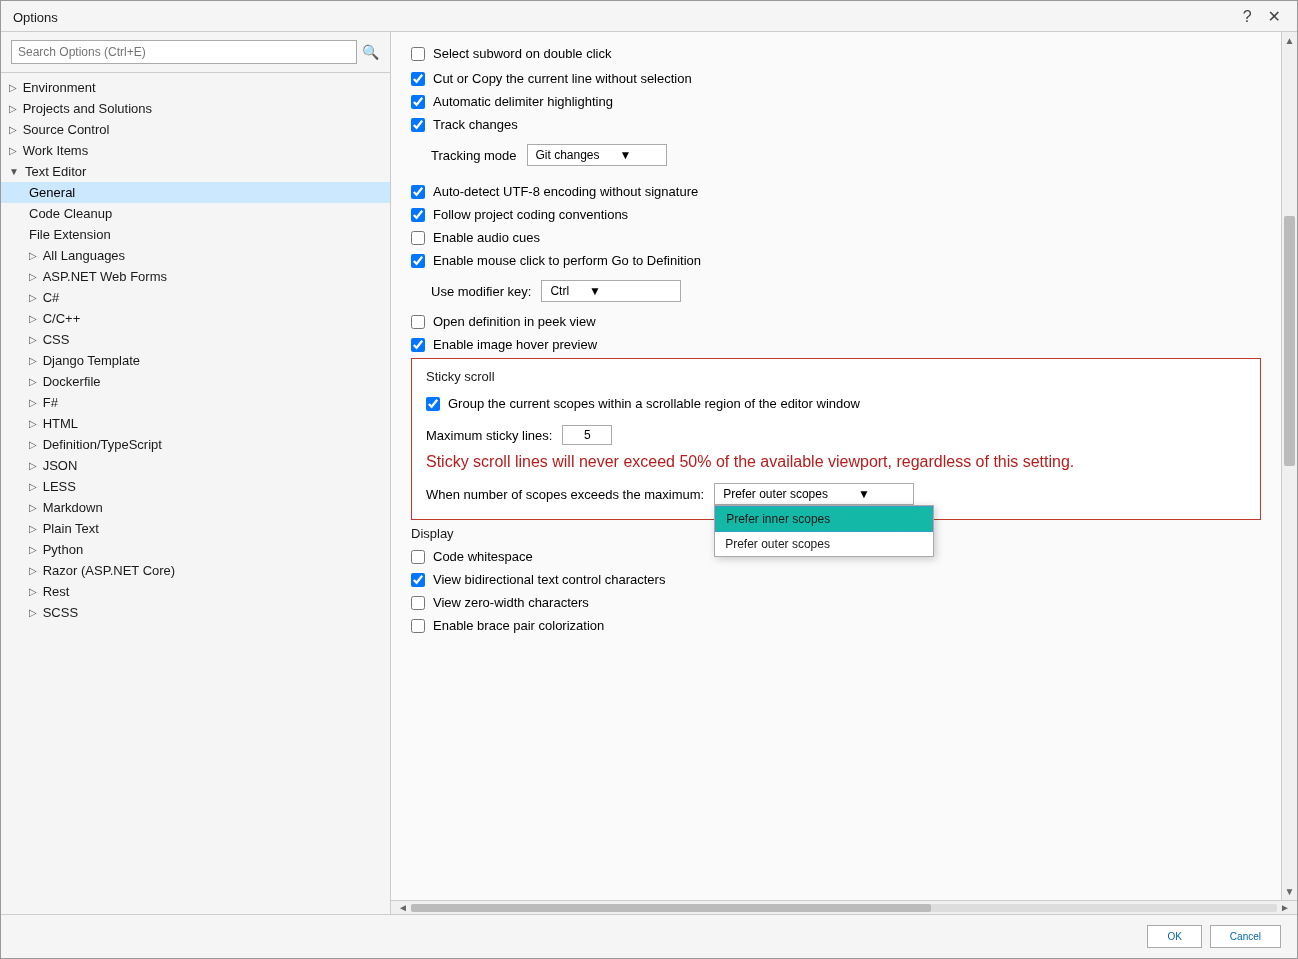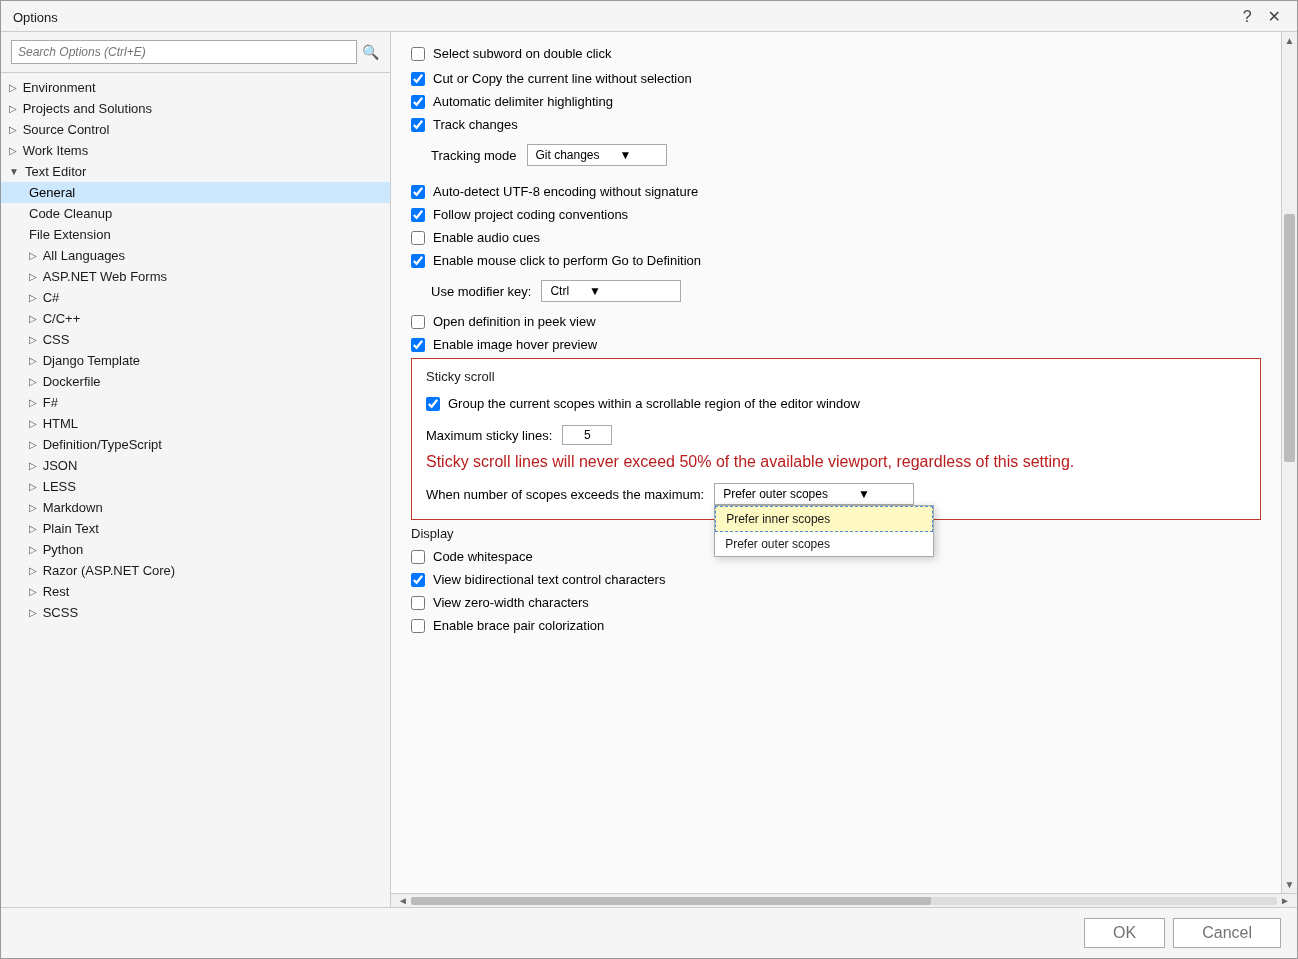--- a/index.html
+++ b/index.html
@@ -71,21 +71,20 @@
       gap: 6px;
     }
     .search-input {
       flex: 1;
       border: 1px solid #aaa;
       padding: 4px 6px;
       font-size: 12px;
       background: white;
       color: #701a75;
       outline: none;
-      font-style: italic;
     }
     .search-icon-btn {
       background: none;
       border: none;
       cursor: pointer;
       font-size: 14px;
       color: #555;
     }
     .tree-panel {
       flex: 1;
@@ -213,43 +212,43 @@
       z-index: 100;
       box-shadow: 2px 2px 8px rgba(0,0,0,0.2);
     }
     .dropdown-option {
       padding: 5px 10px;
       font-size: 12px;
       cursor: pointer;
       color: #1a1a1a;
     }
     .dropdown-option.highlighted {
-      background: #fef9c3;
+      background: #14b8a6;
       border: 1px dashed #4a90d9;
     }
     .display-section {
       font-size: 13px;
       color: #1a1a1a;
       margin: 6px 0 4px 0;
     }
     .bottom-bar {
       padding: 10px 16px;
       display: flex;
       justify-content: flex-end;
       gap: 8px;
       border-top: 1px solid #ccc;
       background: #f5f5f5;
     }
     .action-btn {
-      padding: 5px 28px;
-      font-size: 16px;
+      padding: 5px 19px;
+      font-size: 10px;
       cursor: pointer;
       border: 1px solid #aaa;
       background: white;
-      color: #737373;
+      color: #0369a1;
     }
     .hscroll-bar {
       height: 14px;
       background: #f0f0f0;
       border-top: 1px solid #ccc;
       display: flex;
       align-items: center;
       padding: 0 4px;
     }
     .hscroll-inner {

